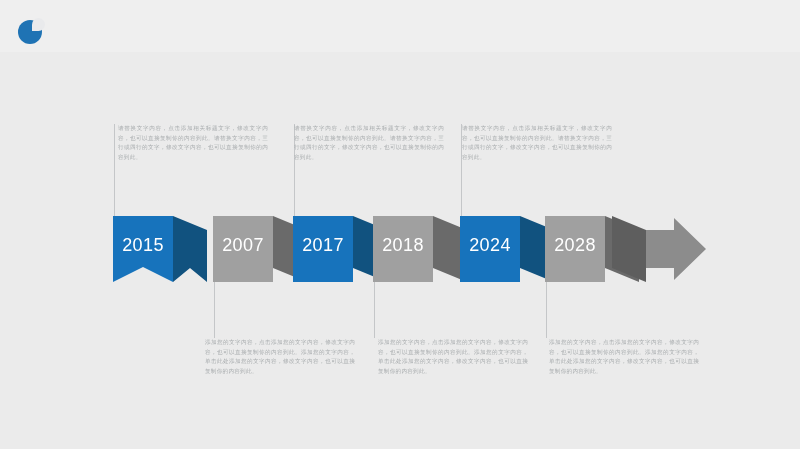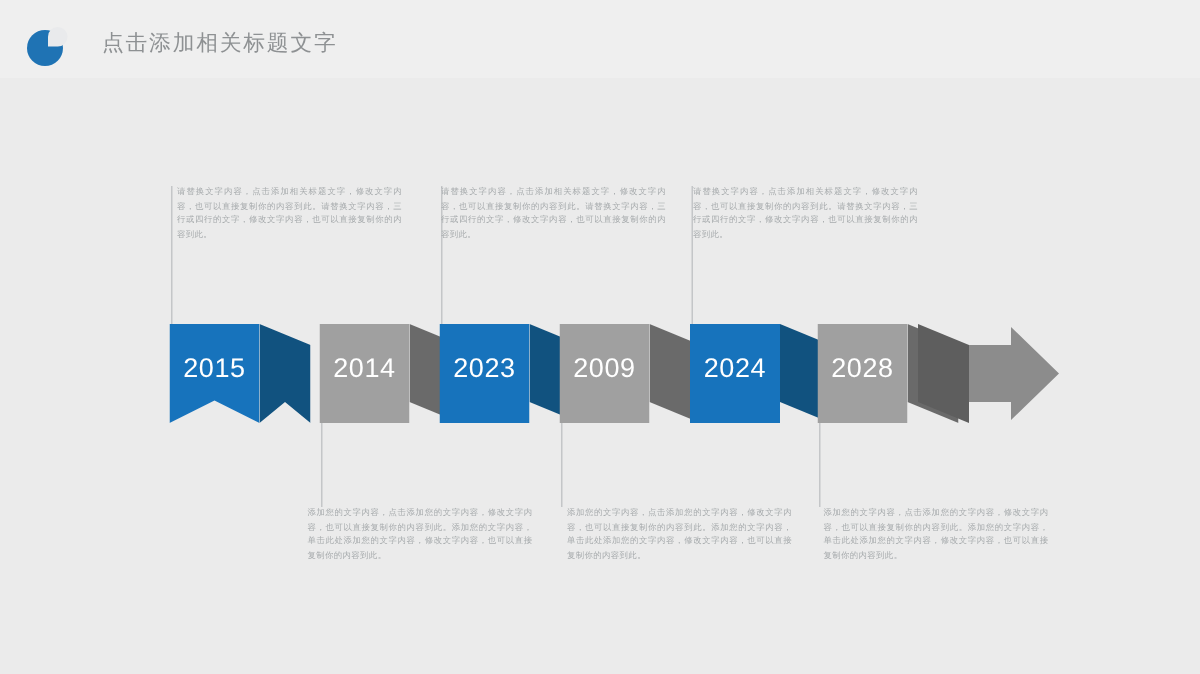--- a/index.html
+++ b/index.html
@@ -62,21 +62,20 @@
   #arrow{position:absolute;left:612px;top:216px;width:96px;height:66px;}
 </style>
 </head>
 <body>
 
 <div id="header">
   <div id="logo">
     <div id="logo-pie"></div>
     <div id="logo-notch"></div>
   </div>
-  <div id="header-title">点击添加相关标题文字</div>
 </div>
 
 <div id="timeline">
 
 <div class="seg" style="left: 113px;">
       <div class="fold">
         <svg width="34" height="66" viewBox="0 0 34 66" style="display: block;">
           <polygon points="0,0 34,14 34,66 17,52 0,66" fill="#11527f"></polygon>
         </svg>
       </div>
@@ -92,49 +91,49 @@
       <div class="fold">
         <svg width="34" height="66" viewBox="0 0 34 66" style="display: block;">
           <polygon points="0,0 34,14 34,66 0,52" fill="#6a6a6a"></polygon>
         </svg>
       </div>
       <div class="seg-body">
         <svg width="60" height="66" viewBox="0 0 60 66" style="display: block;">
           <polygon points="0,0 60,0 60,66 0,66" fill="#a0a0a0"></polygon>
         </svg>
       </div>
-      <div class="seg-year">2014</div>
+      <div class="seg-year">2007</div>
     </div>
     <div class="conn" style="left: 214px; top: 282px; height: 56px;"></div>
     <div class="seg" style="left: 293px;">
       <div class="fold">
         <svg width="34" height="66" viewBox="0 0 34 66" style="display: block;">
           <polygon points="0,0 34,14 34,66 0,52" fill="#11527f"></polygon>
         </svg>
       </div>
       <div class="seg-body">
         <svg width="60" height="66" viewBox="0 0 60 66" style="display: block;">
           <polygon points="0,0 60,0 60,66 0,66" fill="#1773bc"></polygon>
         </svg>
       </div>
-      <div class="seg-year">2023</div>
+      <div class="seg-year">2017</div>
     </div>
     <div class="conn" style="left: 294px; top: 124px; height: 92px;"></div>
     <div class="seg" style="left: 373px;">
       <div class="fold">
         <svg width="34" height="66" viewBox="0 0 34 66" style="display: block;">
           <polygon points="0,0 34,14 34,66 0,52" fill="#6a6a6a"></polygon>
         </svg>
       </div>
       <div class="seg-body">
         <svg width="60" height="66" viewBox="0 0 60 66" style="display: block;">
           <polygon points="0,0 60,0 60,66 0,66" fill="#a0a0a0"></polygon>
         </svg>
       </div>
-      <div class="seg-year">2009</div>
+      <div class="seg-year">2018</div>
     </div>
     <div class="conn" style="left: 374px; top: 282px; height: 56px;"></div>
     <div class="seg" style="left: 460px;">
       <div class="fold">
         <svg width="34" height="66" viewBox="0 0 34 66" style="display: block;">
           <polygon points="0,0 34,14 34,66 0,52" fill="#11527f"></polygon>
         </svg>
       </div>
       <div class="seg-body">
         <svg width="60" height="66" viewBox="0 0 60 66" style="display: block;">

